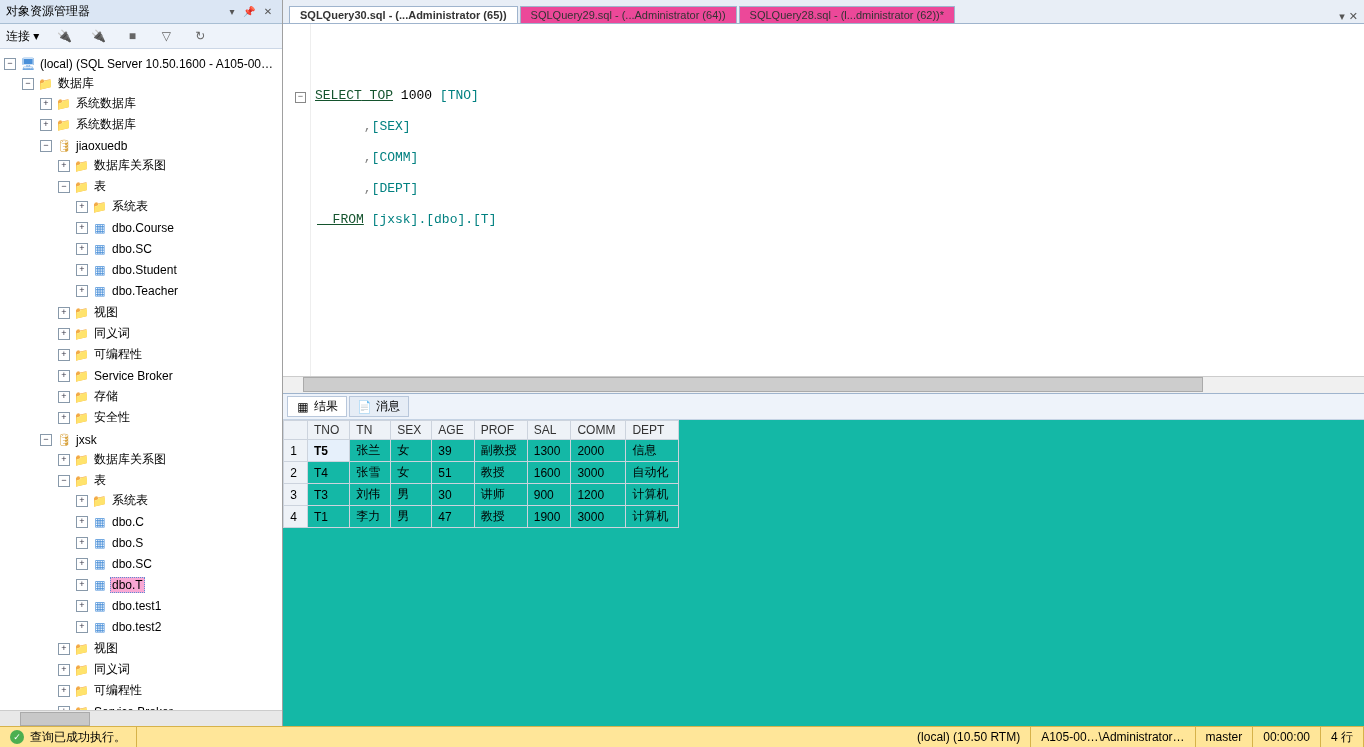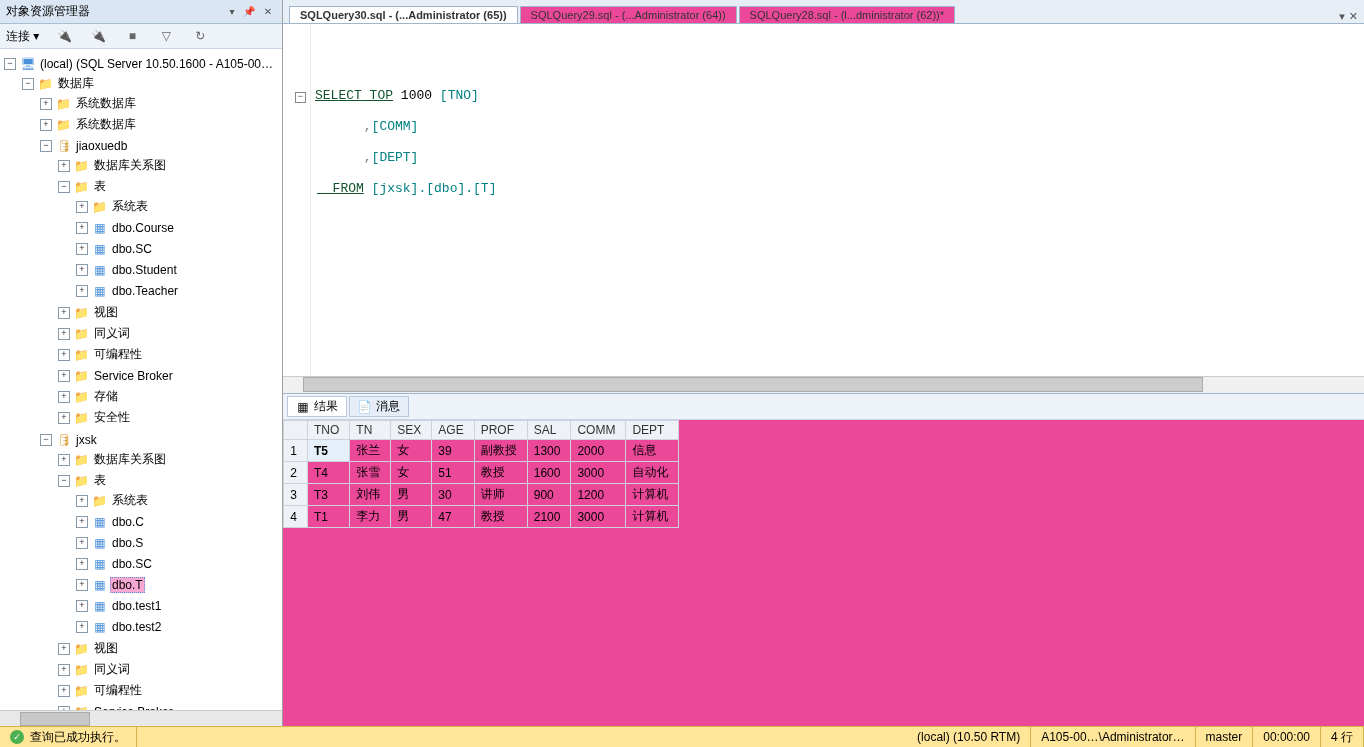--- a/index.html
+++ b/index.html
@@ -182,21 +182,21 @@
   background: #fff;
   border: 1px solid #b8c7db;
   font-size: 12px;
   cursor: pointer;
 }
 .res-tab.inactive { background: #e6edf6; }
 .res-tab-icon {
   width: 14px; height: 14px;
   display:inline-flex; align-items:center; justify-content:center;
 }
-.res-grid-wrap { flex:1; overflow:auto; background:#ec4899; }
+.res-grid-wrap { flex:1; overflow:auto; background:#14b8a6; }
 table.res-grid {
   border-collapse: collapse;
   font-size: 12px;
 }
 table.res-grid th, table.res-grid td {
   border: 1px solid #ccd3dd;
   padding: 2px 10px 2px 6px;
   text-align: left;
   white-space: nowrap;
   height: 18px;
@@ -506,20 +506,21 @@
       <div class="editor-tab">SQLQuery28.sql - (l...dministrator (62))*</div>
       <div class="tab-ctrl">
         <span>▾</span>
         <span>✕</span>
       </div>
     </div>
     <div class="editor-body">
       <div class="gutter"></div>
       <div class="code-lines">
 <div class="code-line"><span class="fold-box">−</span><span class="kw-blue">SELECT</span><span class="kw-blue"> TOP</span><span> 1000 </span><span class="kw-teal">[TNO]</span></div>
+<div class="code-line"><span class="kw-gray">      ,</span><span class="kw-teal">[SEX]</span></div>
 <div class="code-line"><span class="kw-gray">      ,</span><span class="kw-teal">[COMM]</span></div>
 <div class="code-line"><span class="kw-gray">      ,</span><span class="kw-teal">[DEPT]</span></div>
 <div class="code-line"><span class="kw-blue">  FROM</span><span class="kw-teal"> [jxsk].[dbo].[T]</span></div>
       </div>
     </div>
     <div class="ed-hscroll">
         <div class="ed-hscroll-thumb"></div>
       </div>
 
     <div class="results-pane">
@@ -582,21 +583,21 @@
                 <td>1200</td>
                 <td>计算机</td>
               </tr>
               <tr>
                 <td class="rownum">4</td>
                 <td>T1</td>
                 <td>李力</td>
                 <td>男</td>
                 <td>47</td>
                 <td>教授</td>
-                <td>2100</td>
+                <td>1900</td>
                 <td>3000</td>
                 <td>计算机</td>
               </tr>
             </tbody>
         </table>
       </div>
     </div>
   </div>
 </div>
 

